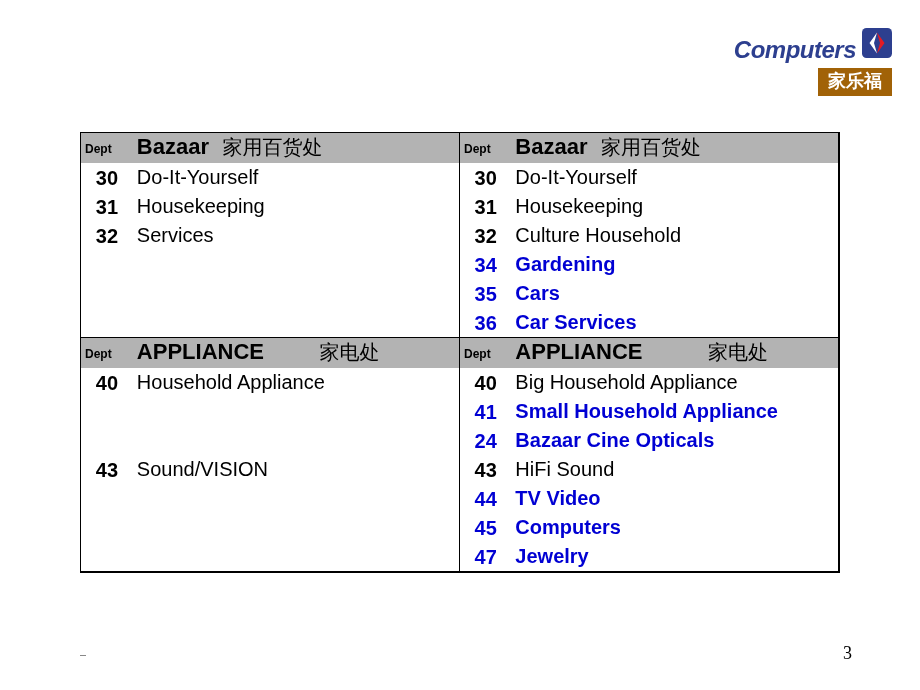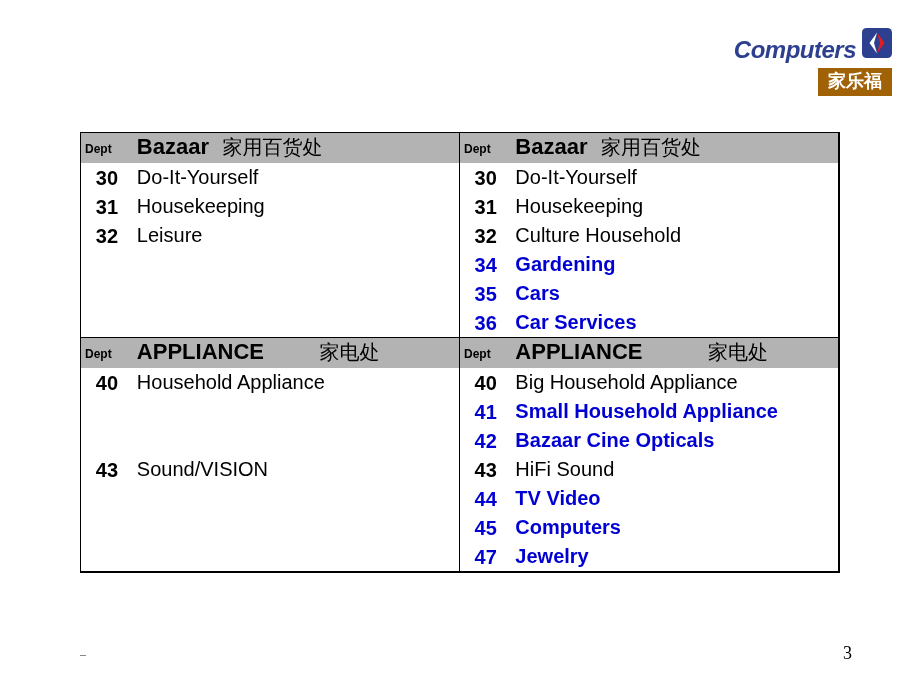--- a/index.html
+++ b/index.html
@@ -185,21 +185,21 @@
           </td>
           <td class="col-name-r">
             <span class="item">Housekeeping</span>
           </td>
         </tr>
   <tr>
           <td class="col-dept">
             <span class="dept-num">32</span>
           </td>
           <td class="col-name-l">
-            <span class="item">Leisure</span>
+            <span class="item">Services</span>
           </td>
           <td class="col-dept-r">
             <span class="dept-num">32</span>
           </td>
           <td class="col-name-r">
             <span class="item">Culture Household</span>
           </td>
         </tr>
   <tr>
           <td class="col-dept"></td>
@@ -278,21 +278,21 @@
           </td>
         </tr>
   <tr>
           <td class="col-dept">
             <span class="dept-num"></span>
           </td>
           <td class="col-name-l">
             <span class="item"></span>
           </td>
           <td class="col-dept-r">
-            <span class="dept-num blue">42</span>
+            <span class="dept-num blue">24</span>
           </td>
           <td class="col-name-r">
             <span class="item blue">Bazaar Cine Opticals</span>
           </td>
         </tr>
   <tr>
           <td class="col-dept">
             <span class="dept-num">43</span>
           </td>
           <td class="col-name-l">

